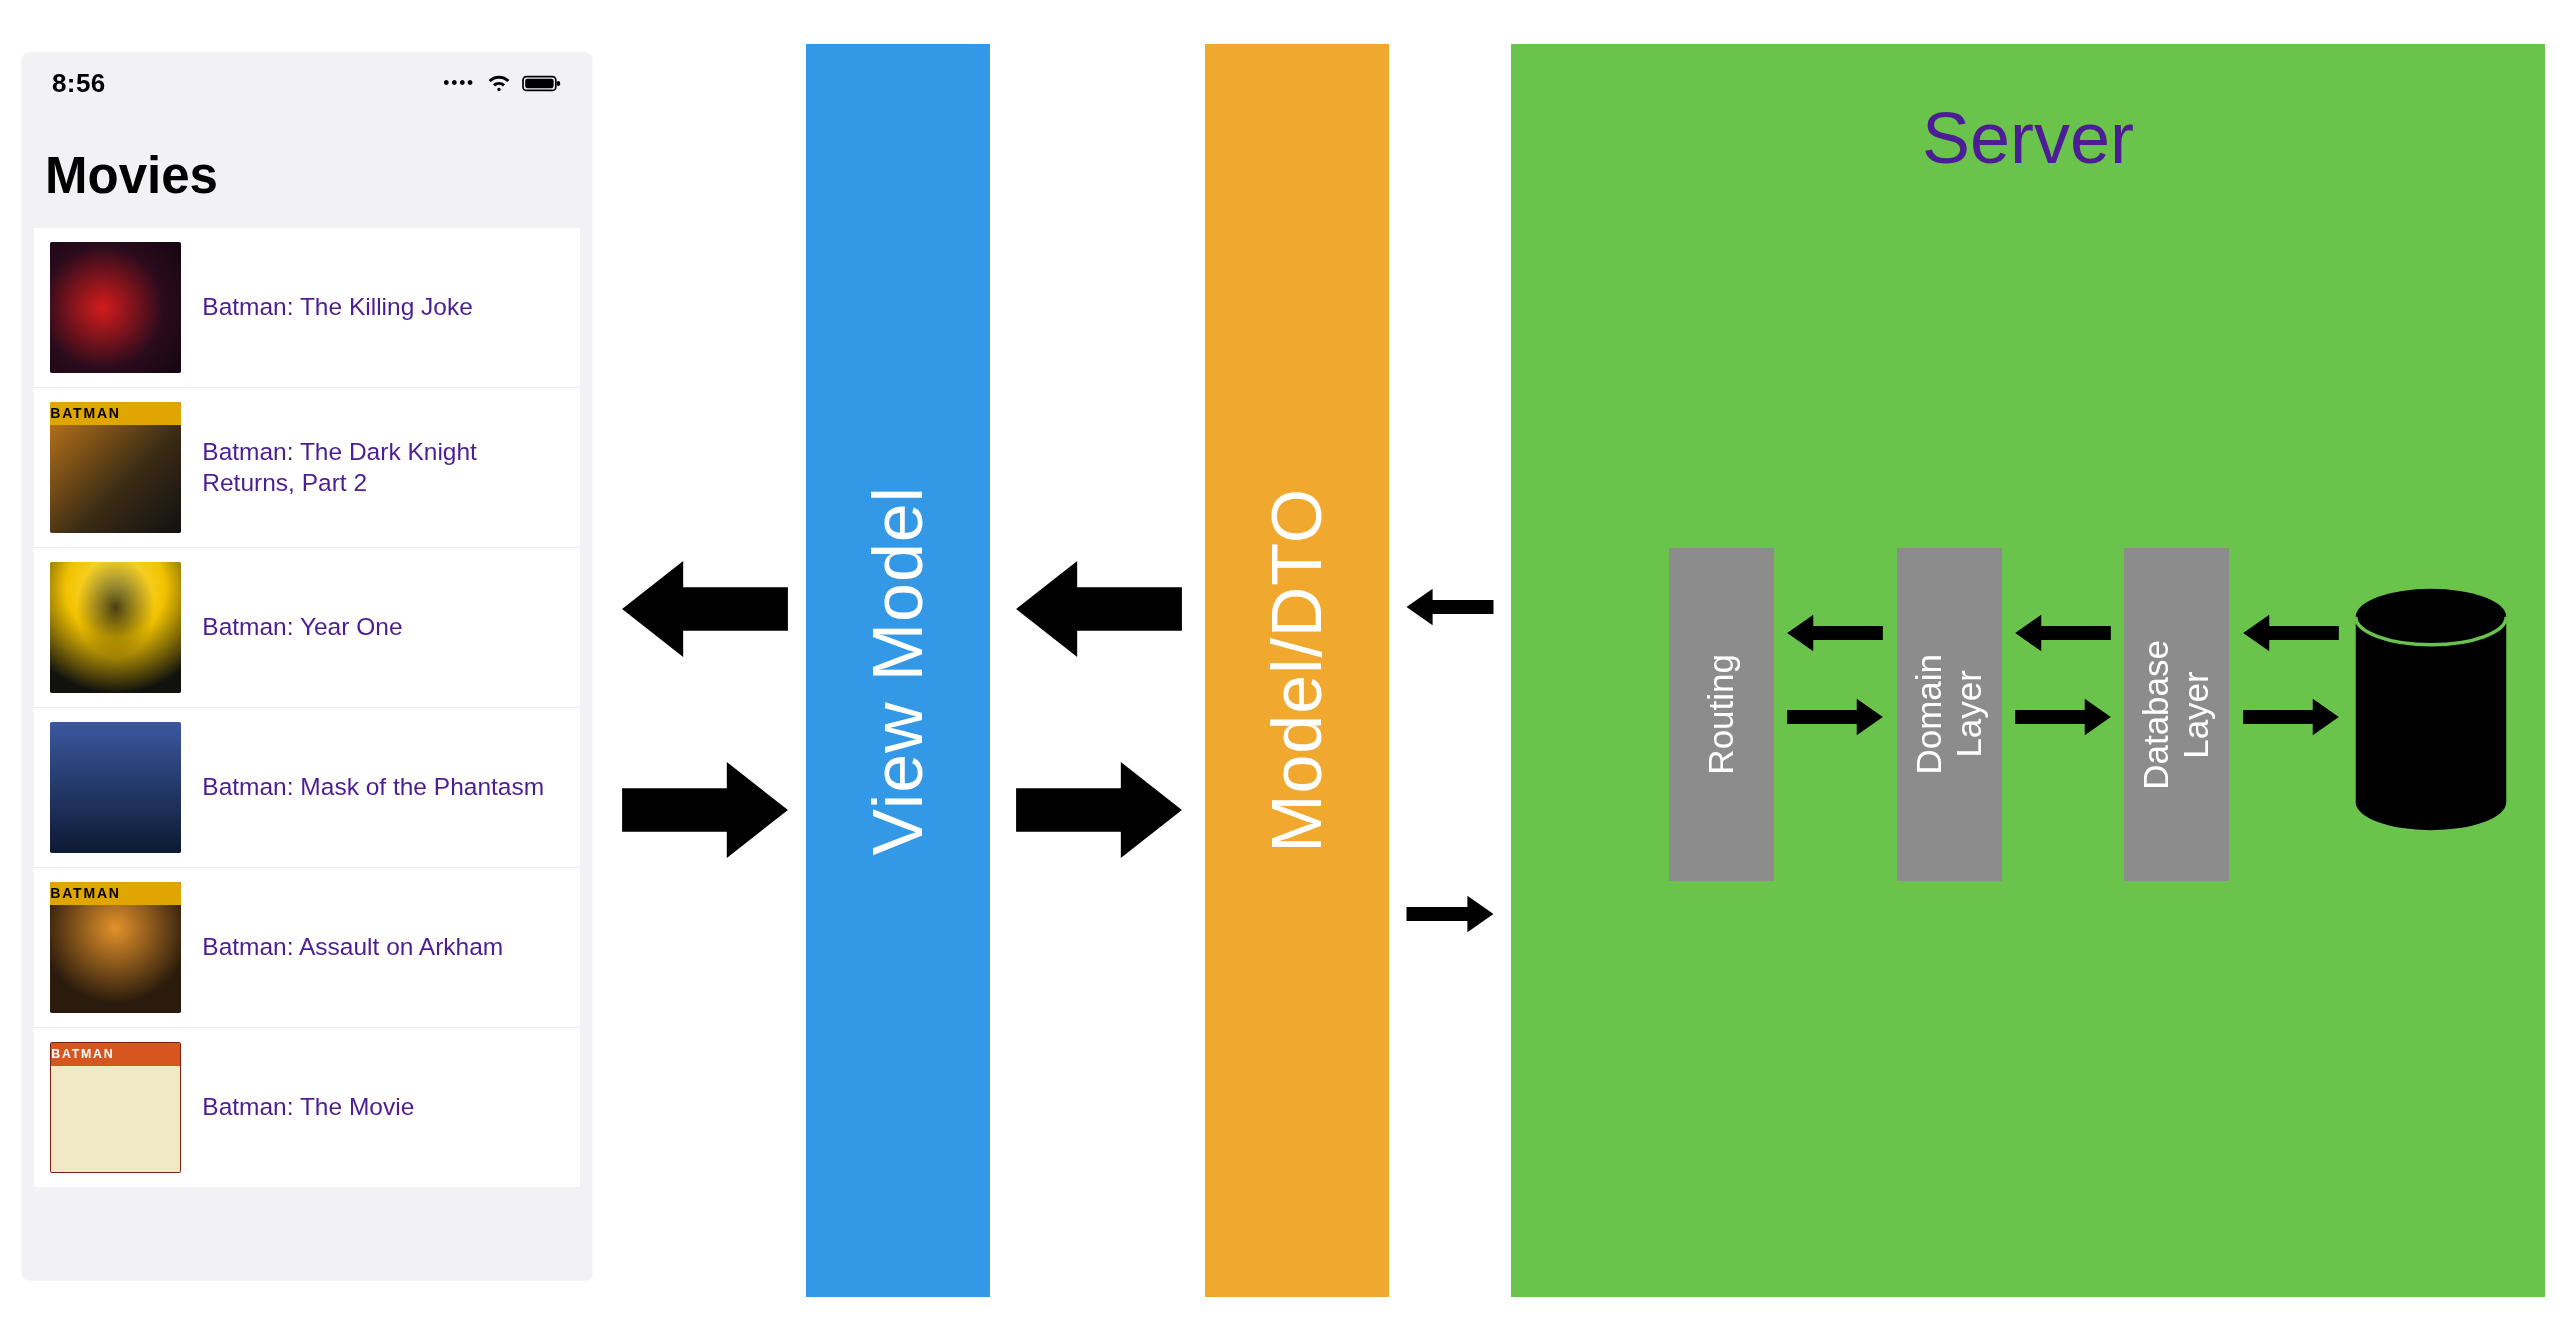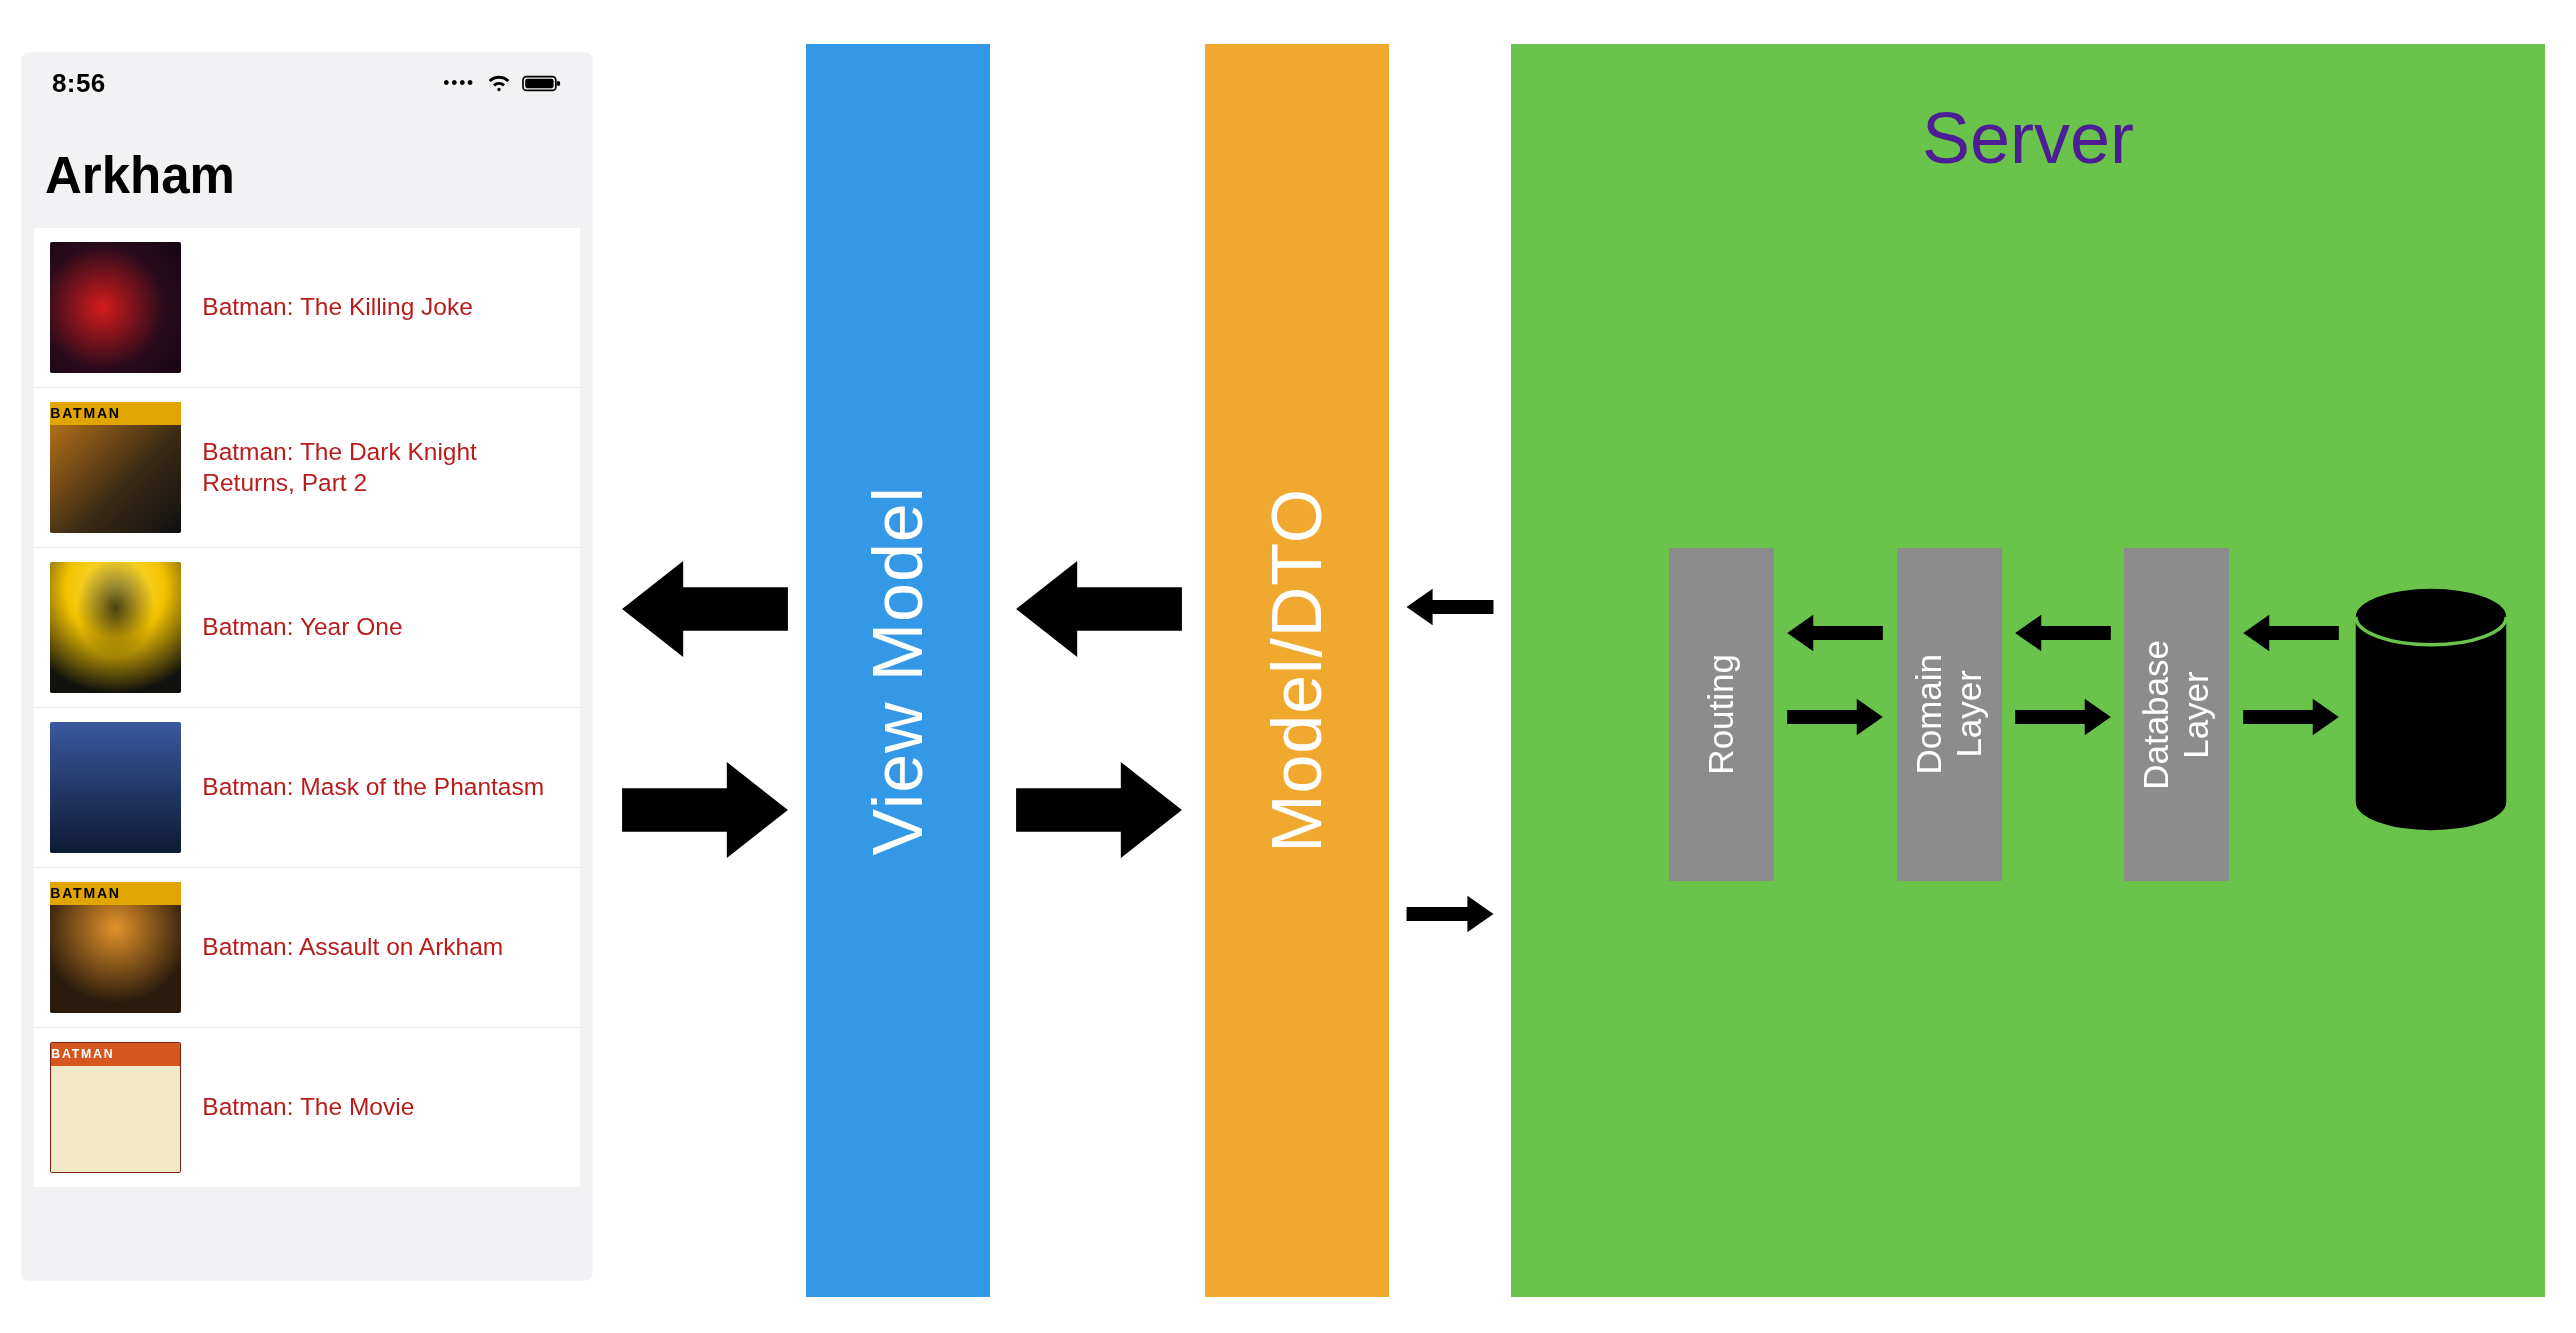--- a/index.html
+++ b/index.html
@@ -62,21 +62,21 @@
   .poster {
     width: 131px;
     height: 131px;
     border-radius: 1.8px;
     flex-shrink: 0;
     position: relative;
     overflow: hidden;
   }
   .movie-title {
     font-size: 24.5px;
-    color: #b91c1c;
+    color: #4c1d95;
     line-height: 1.25;
     max-width: 368px;
   }
   .poster .pstripe {
     position:absolute; left:0; right:0; top:0; height:23px; background:#e0a500;
     font-size:14px; font-weight:800; color:#000; line-height:23px;
     letter-spacing:1.8px;
   }
   
   .p1 { background: radial-gradient(circle at 40% 50%, #d41c1c 0%, #2a0b1c 60%, #150612 100%); }
@@ -181,21 +181,21 @@
         </span>
         <span class="battery">
           <svg width="40" height="19" viewBox="0 0 46 22">
               <rect x="1" y="3" width="38" height="16" rx="4" fill="none" stroke="#000" stroke-width="2"></rect>
               <rect x="3.5" y="5.5" width="33" height="11" rx="2.5" fill="#000"></rect>
               <rect x="40" y="8" width="4" height="6" rx="2" fill="#000"></rect>
             </svg>
         </span>
       </div>
     </div>
-    <div class="phone-title">Arkham</div>
+    <div class="phone-title">Movies</div>
     <div class="movie-list">
       <div class="movie-row">
         <div class="poster p1"></div>
         <div class="movie-title">Batman: The Killing Joke</div>
       </div>
       <div class="movie-row">
         <div class="poster p2">
             <div class="pstripe">BATMAN</div>
           </div>
         <div class="movie-title">Batman: The Dark Knight Returns, Part 2</div>

